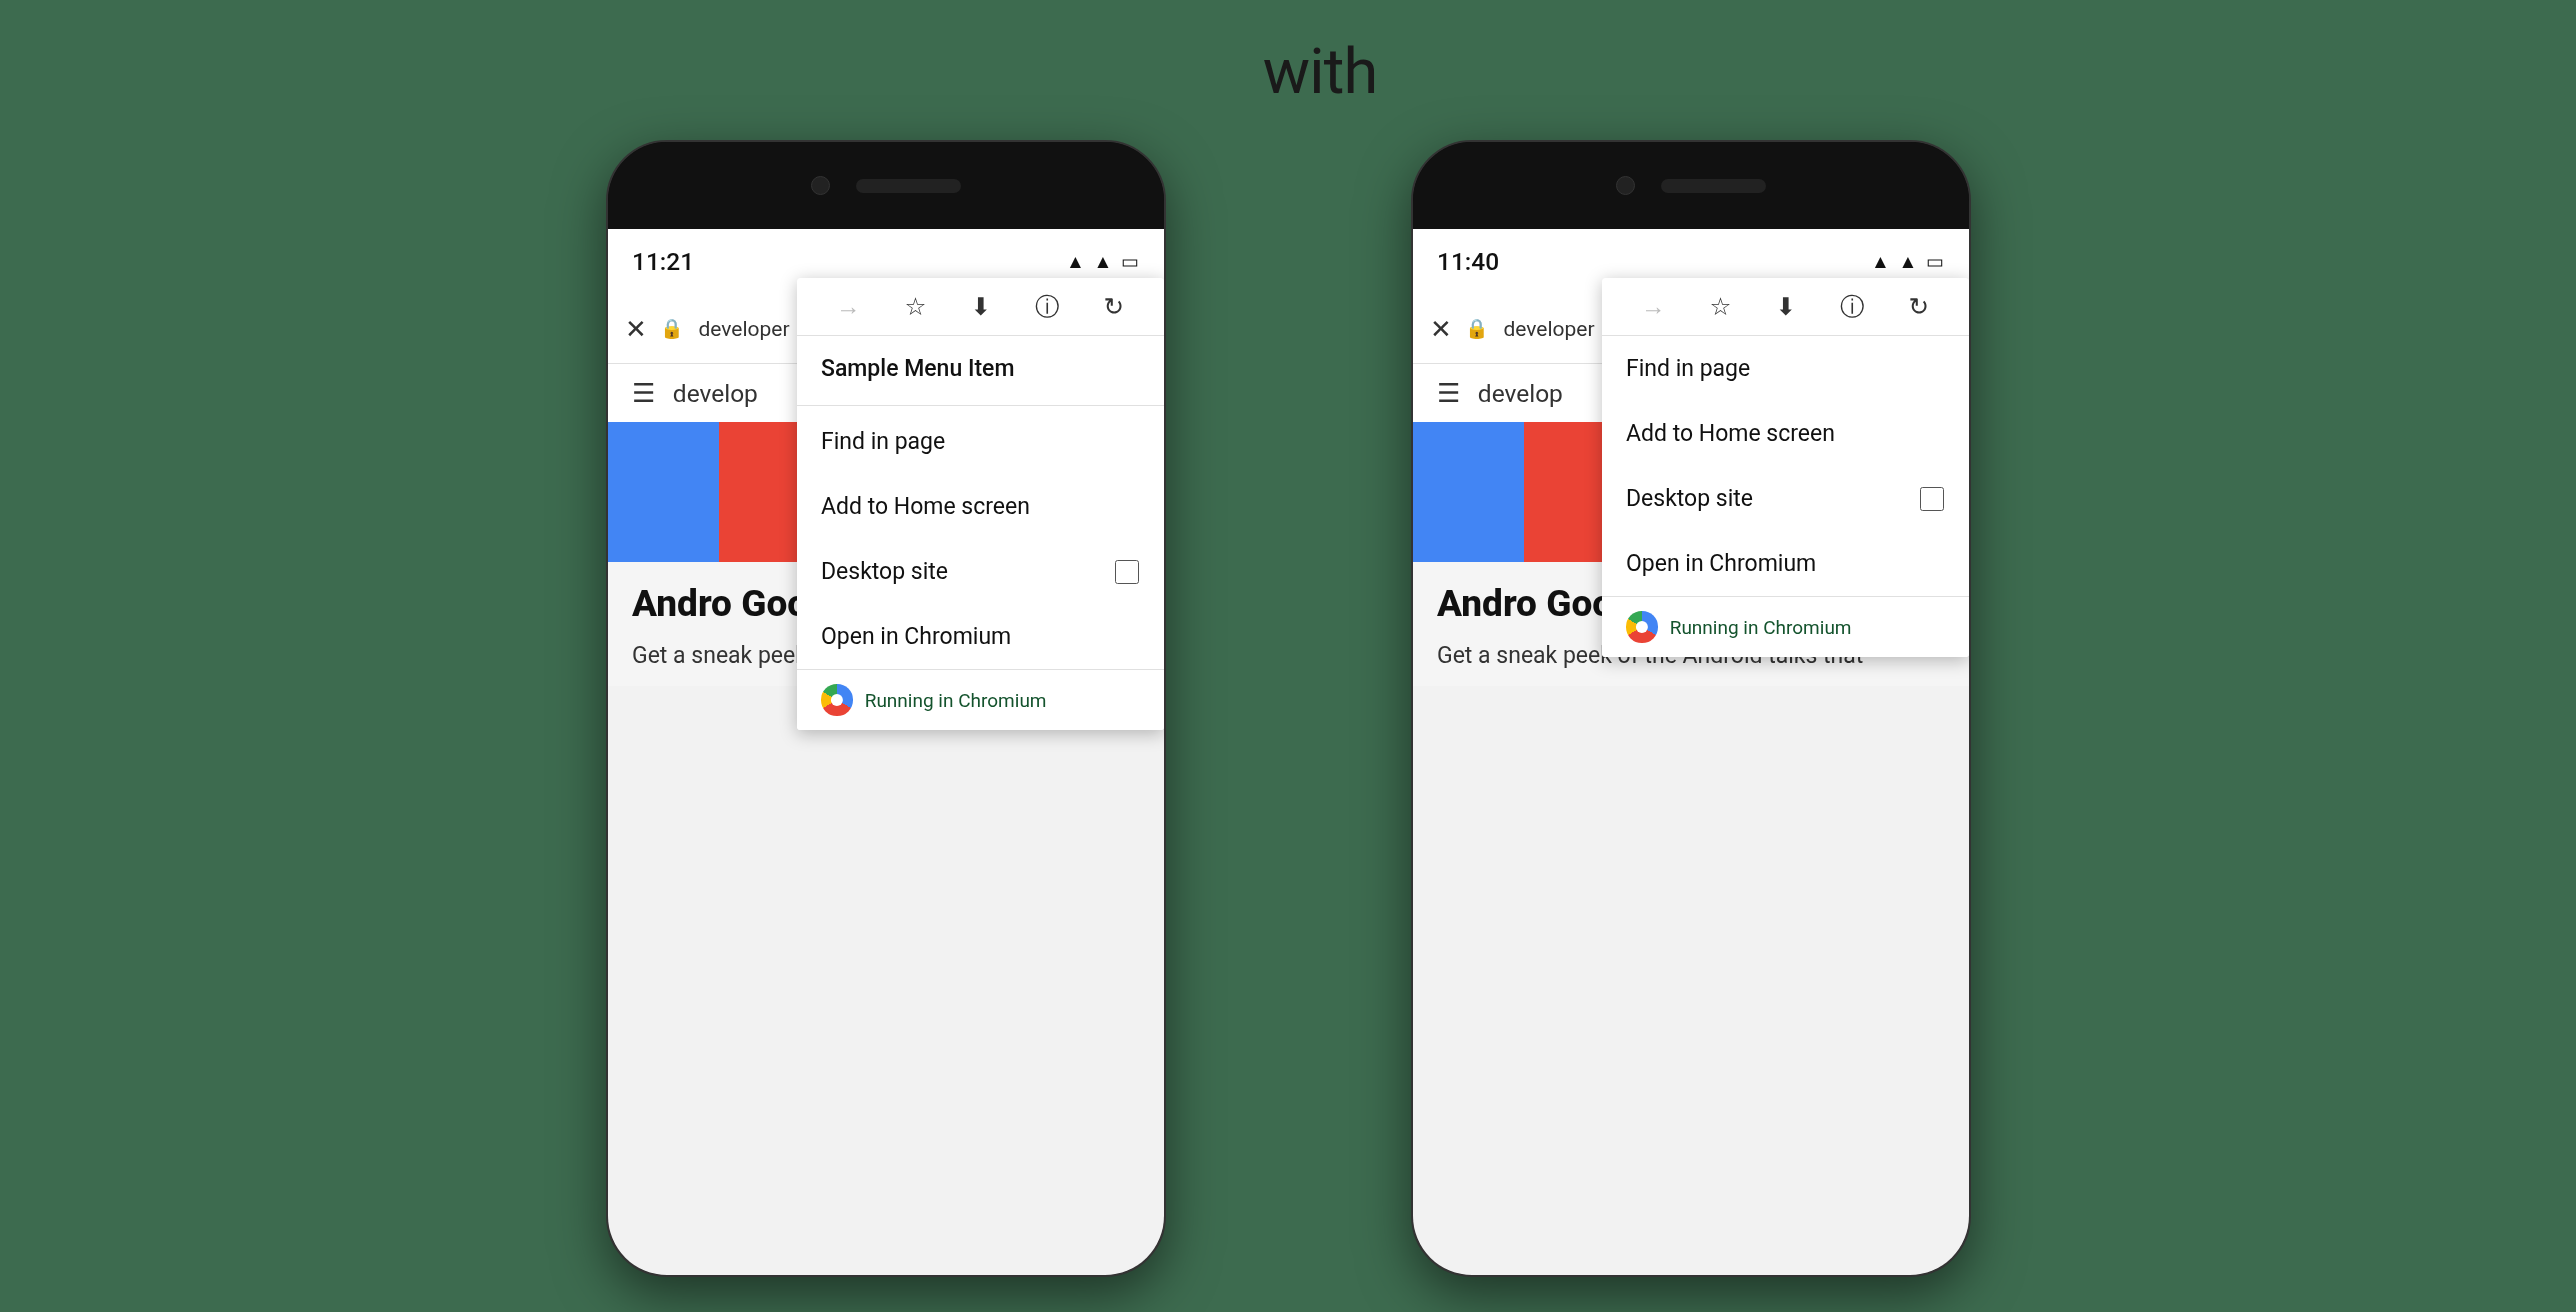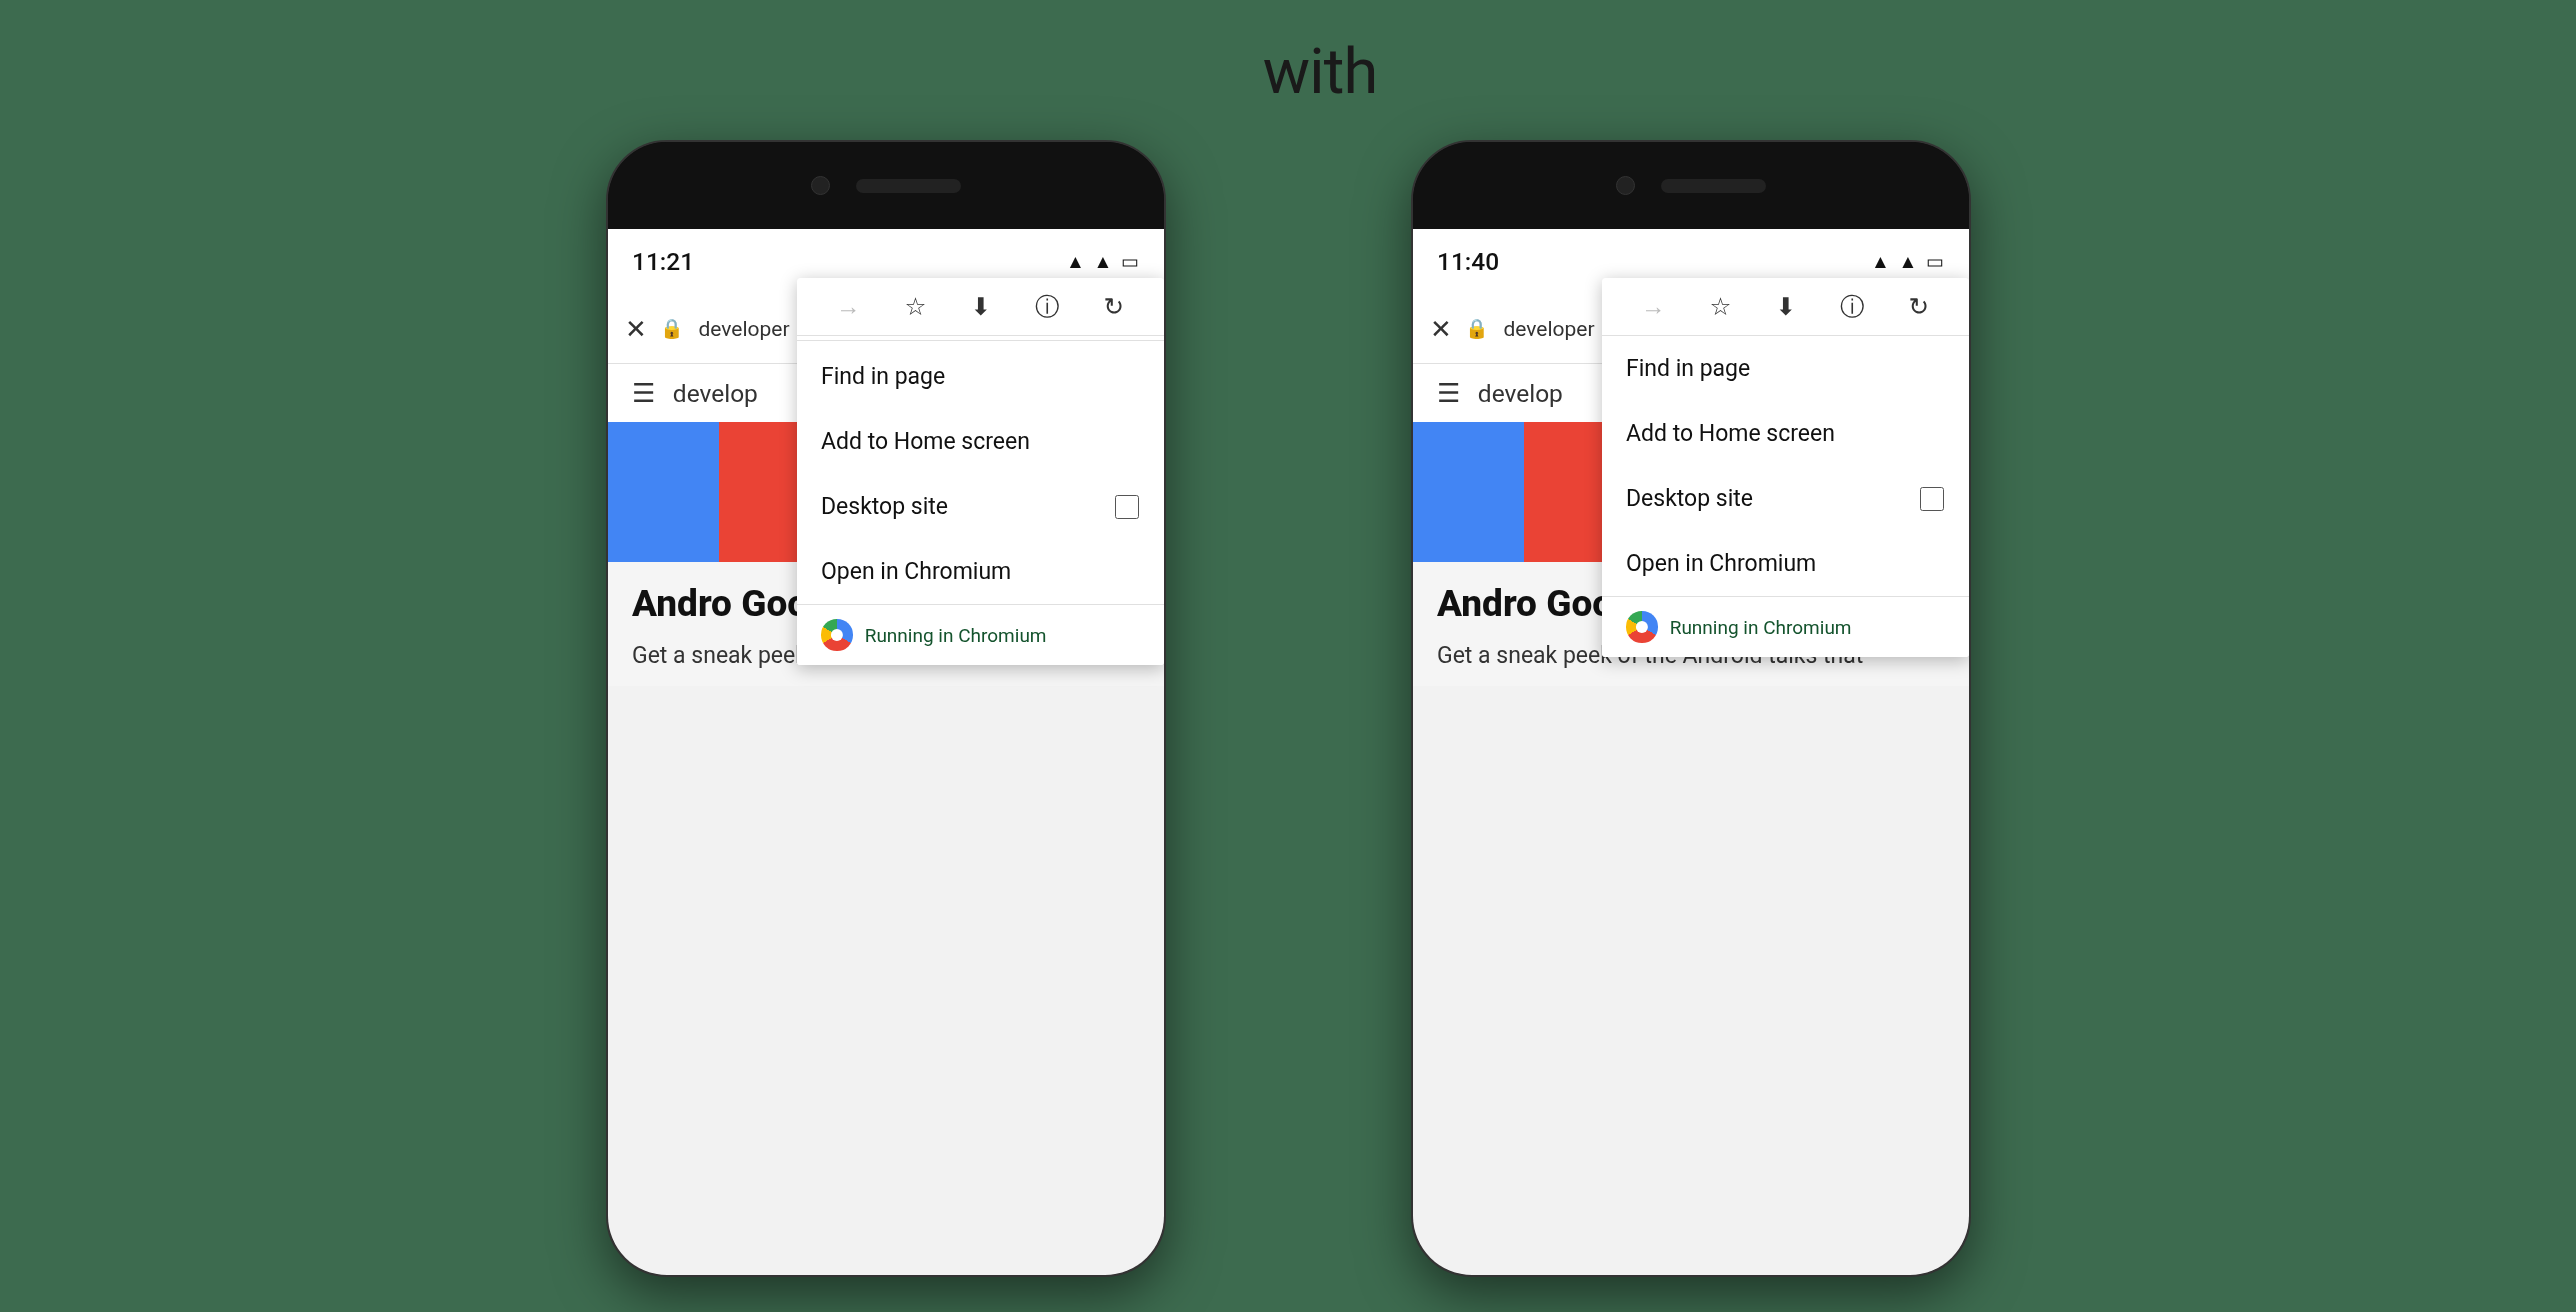--- a/index.html
+++ b/index.html
@@ -351,20 +351,23 @@
       <div class="dropdown-menu">
 
         <div class="dropdown-toolbar">
           <span class="toolbar-btn disabled">→</span>
           <span class="toolbar-btn">☆</span>
           <span class="toolbar-btn">⬇</span>
           <span class="toolbar-btn">ⓘ</span>
           <span class="toolbar-btn">↻</span>
         </div>
 
+        <div class="menu-item menu-item-sample">
+          <span>Sample Menu Item</span>
+        </div>
         <div class="menu-divider"></div>
 
         <div class="menu-item">
           <span>Find in page</span>
         </div>
 
         <div class="menu-item">
           <span>Add to Home screen</span>
         </div>
 

